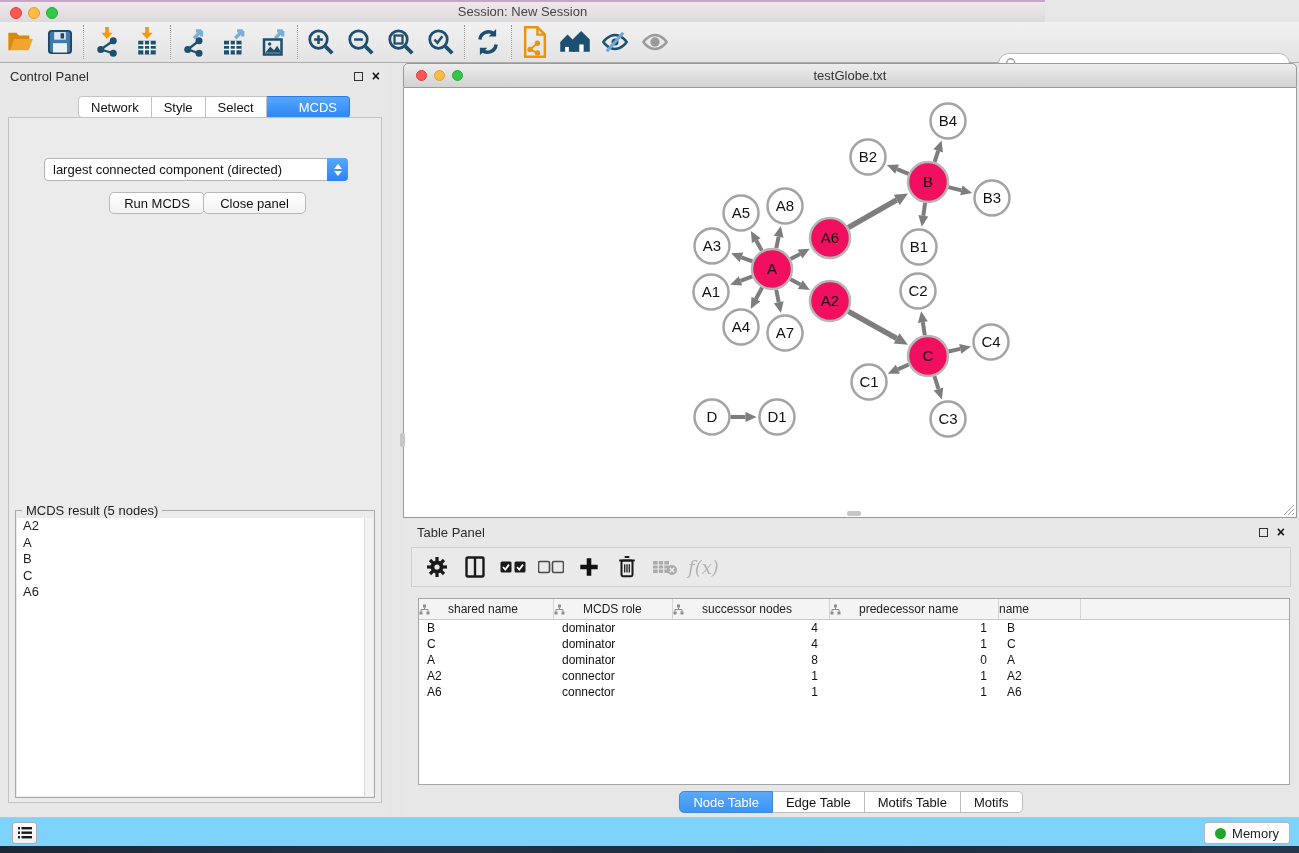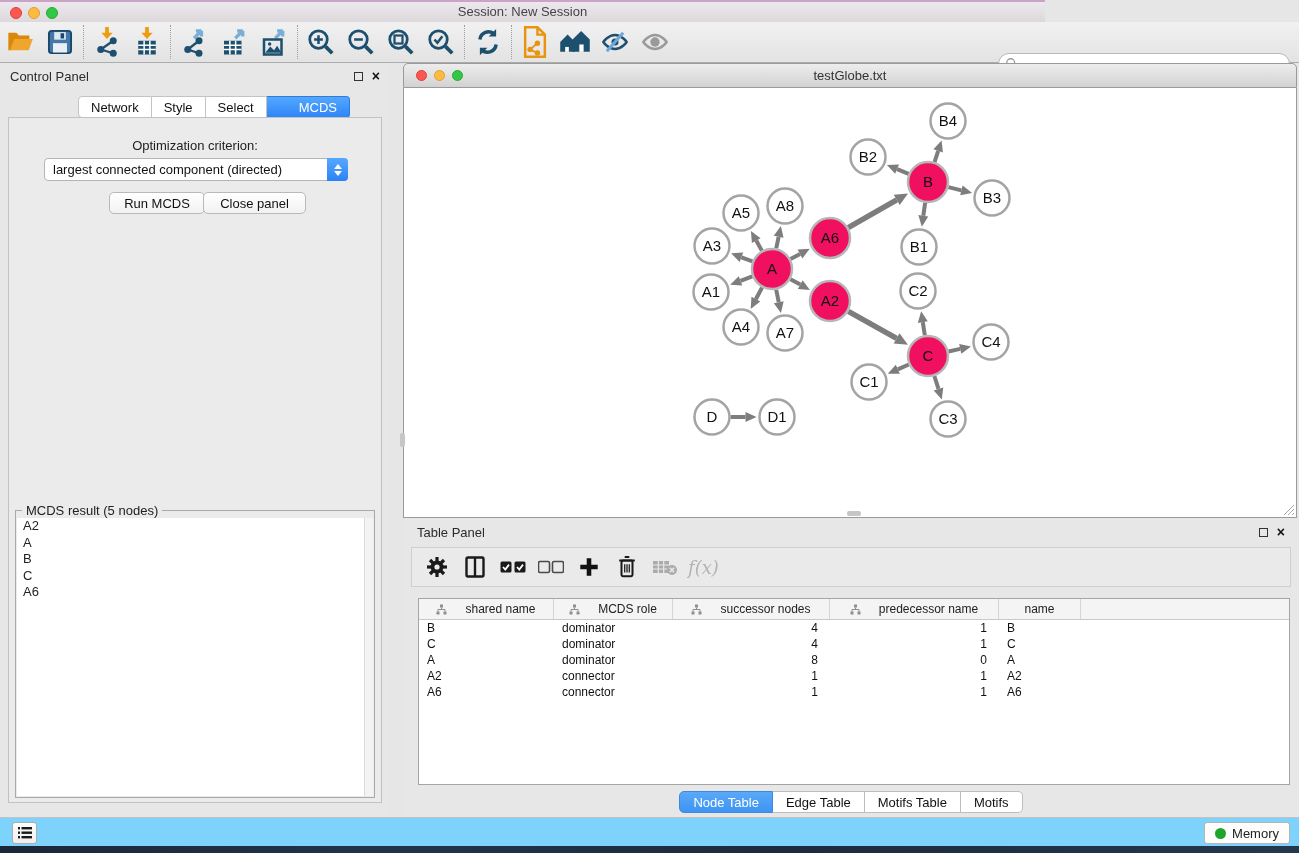--- a/index.html
+++ b/index.html
@@ -62,21 +62,21 @@
   #net-hscroll { position:absolute; left:443px; top:423px; width:14px; height:5px; background:#C6C6C6; border-radius:2px; }
   #net-grip { position:absolute; right:1px; bottom:1px; }
 
   
   #table-panel { left:403px; top:519px; width:896px; height:298px; background:#E7E7E7; }
   #tp-toolbar { position:absolute; left:8px; top:28px; width:880px; height:40px; border:1px solid #CFCFCF; background:#EAEAEA; display:flex; align-items:center; padding-left:8px; gap:4px; }
   .tpi { width:34px; height:32px; display:flex; align-items:center; justify-content:center; }
   #fx-label { font-family:"DejaVu Serif", serif; font-style:italic; font-size:18px; color:#B3B3B3; margin-left:2px; }
   #tbl { position:absolute; left:15px; top:79px; width:872px; height:187px; background:#fff; border:1px solid #A5A5A5; overflow:hidden; }
   #tbl-head { display:flex; height:21px; background:#F4F4F4; border-bottom:1px solid #C9C9C9; }
-  .th { display:flex; align-items:center; justify-content:center; gap:18px; border-right:1px solid #D4D4D4; font-size:12px; color:#222; }
+  .th { display:flex; align-items:center; gap:18px; border-right:1px solid #D4D4D4; font-size:12px; color:#222; }
   .th:last-child { border-right:none; }
   .tr { display:flex; height:16px; }
   .td { font-size:12px; color:#111; line-height:16px; white-space:nowrap; }
   .td.l { padding-left:8px; text-align:left; }
   .td.r { padding-right:12px; text-align:right; }
   #tp-tabs { position:absolute; left:0; top:272px; width:896px; display:flex; justify-content:center; }
   .tptab { height:22px; padding:0 13px; display:flex; align-items:center; background:#fff; border:1px solid #BDBDBD; border-left:none; font-size:13px; color:#111; }
   .tptab:first-child { border-left:1px solid #BDBDBD; border-radius:5px 0 0 5px; }
   .tptab:last-child { border-radius:0 5px 5px 0; }
   .tptab.active { background:linear-gradient(#5AA9F8,#3E94F4); border-color:#3E89DD; color:#fff; }
@@ -253,21 +253,20 @@
       <span class="close-btn">×</span>
     </span>
   </div>
   <div id="cp-tabs">
       <div class="cptab">Network</div>
       <div class="cptab">Style</div>
       <div class="cptab">Select</div>
       <div class="cptab active">MCDS</div>
     </div>
   <div id="cp-body">
-    <div id="opt-label">Optimization criterion:</div>
     <div id="criterion">
       <span class="val">largest connected component (directed)</span>
       <span class="stepper">
           <span class="chev-up"></span>
           <span class="chev-dn"></span>
         </span>
     </div>
     <div class="btn" id="run-btn">Run MCDS</div>
     <div class="btn" id="closep-btn">Close panel</div>
     <div id="result-box">

